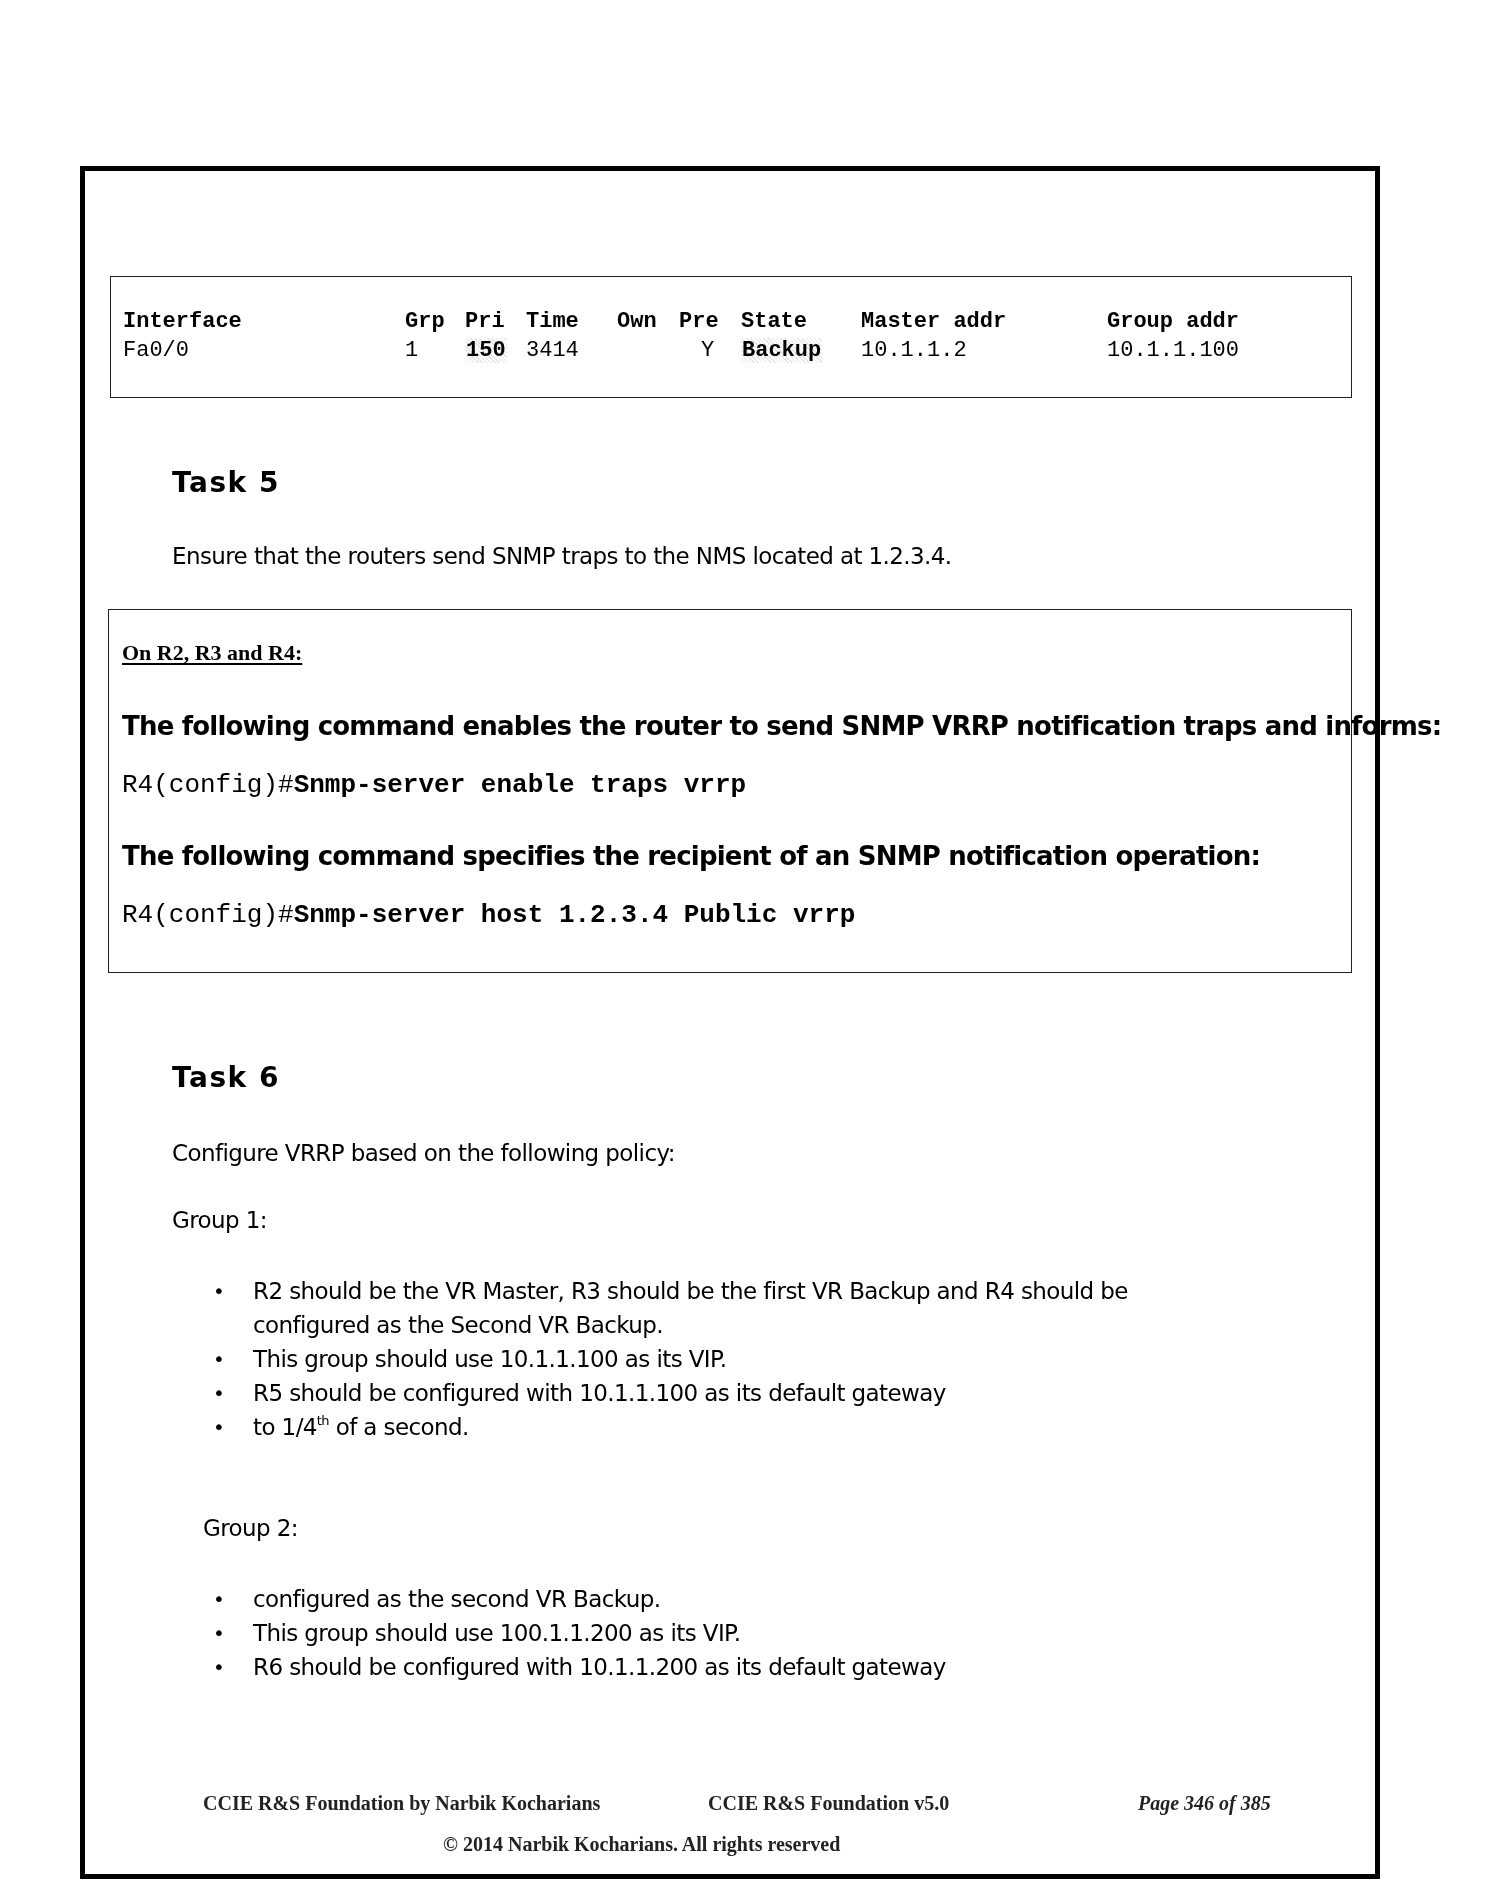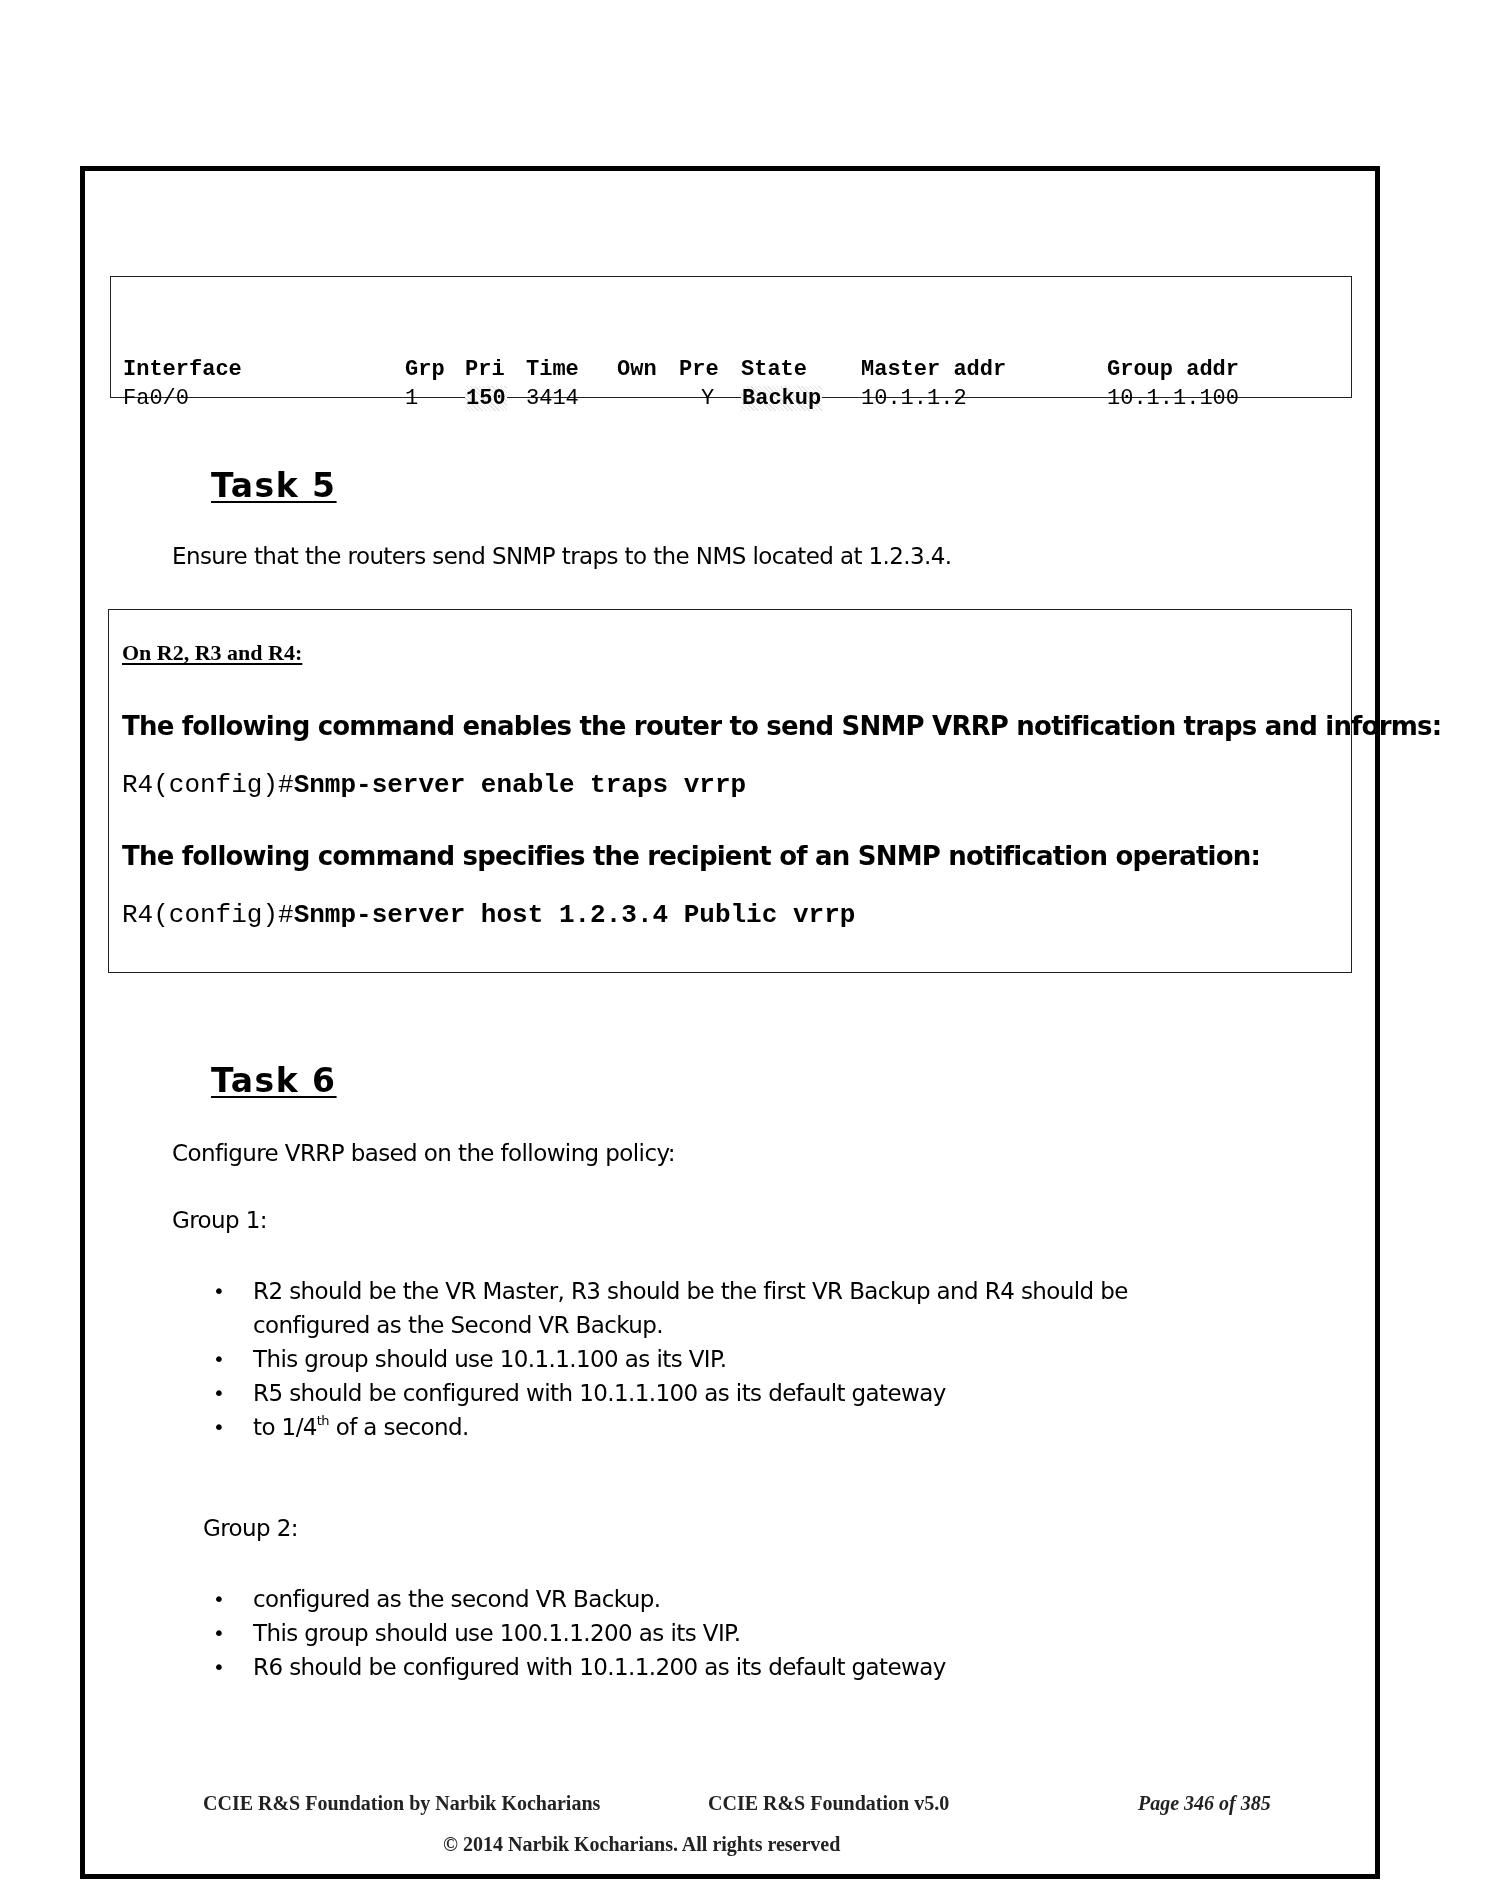--- a/index.html
+++ b/index.html
@@ -3,24 +3,24 @@
 <meta charset="utf-8">
 <style>
   html, body { margin: 0; padding: 0; background: #ffffff; }
   body { width: 1492px; height: 1896px; position: relative; overflow: hidden; color: #000; }
   .frame { position: absolute; left: 80px; top: 166px; width: 1290px; height: 1703px; border: 5px solid #000; }
   .box { position: absolute; border: 1.5px solid #222; background: #fff; }
   .mono { font-family: "Liberation Mono", "DejaVu Sans Mono", monospace; }
 
   
   .out-box { left: 110px; top: 276px; width: 1240px; height: 120px; }
-  .cell { position: absolute; white-space: pre; margin-top: 48px; }
+  .cell { position: absolute; white-space: pre; }
   .hl { font-weight: bold; background: repeating-linear-gradient(45deg, #e6e6e6 0 1px, #fff 1px 3px); padding: 0 1px; }
 
-  .task-heading { position: absolute; left: 172px; font-family: "DejaVu Sans", sans-serif; font-weight: bold; font-size: 33px; letter-spacing: 1.5px; text-decoration: underline; text-decoration-thickness: 2px; text-underline-offset: 4px; margin-left: 39px; }
+  .task-heading { position: absolute; left: 172px; font-family: "DejaVu Sans", sans-serif; font-weight: bold; font-size: 28px; letter-spacing: 1.5px; text-decoration-thickness: 2px; text-underline-offset: 4px; }
   .body-text { position: absolute; font-family: "DejaVu Sans", "Liberation Sans", sans-serif; font-size: 23px; letter-spacing: -0.6px; white-space: nowrap; }
 
   .snmp-box { left: 108px; top: 609px; width: 1242px; height: 362px; }
   .on-heading { position: absolute; left: 13px; top: 30px; font-family: "Liberation Serif", serif; font-weight: bold; font-size: 22px; text-decoration: underline; text-decoration-thickness: 2px; text-underline-offset: 3px; }
   .bold-sans { position: absolute; left: 13px; font-family: "DejaVu Sans", "Liberation Sans", sans-serif; font-weight: bold; font-size: 26px; letter-spacing: -0.8px; white-space: nowrap; }
   .cmd { position: absolute; left: 13px; font-family: "Liberation Mono", monospace; font-size: 26px; white-space: pre; }
   .cmd .prompt { font-weight: normal; }
   .cmd .command { font-weight: bold; }
 
   ul.bullets { position: absolute; margin: 0; padding: 0; list-style: none; font-family: "DejaVu Sans", "Liberation Sans", sans-serif; font-size: 23px; letter-spacing: -0.6px; line-height: 34px; }

